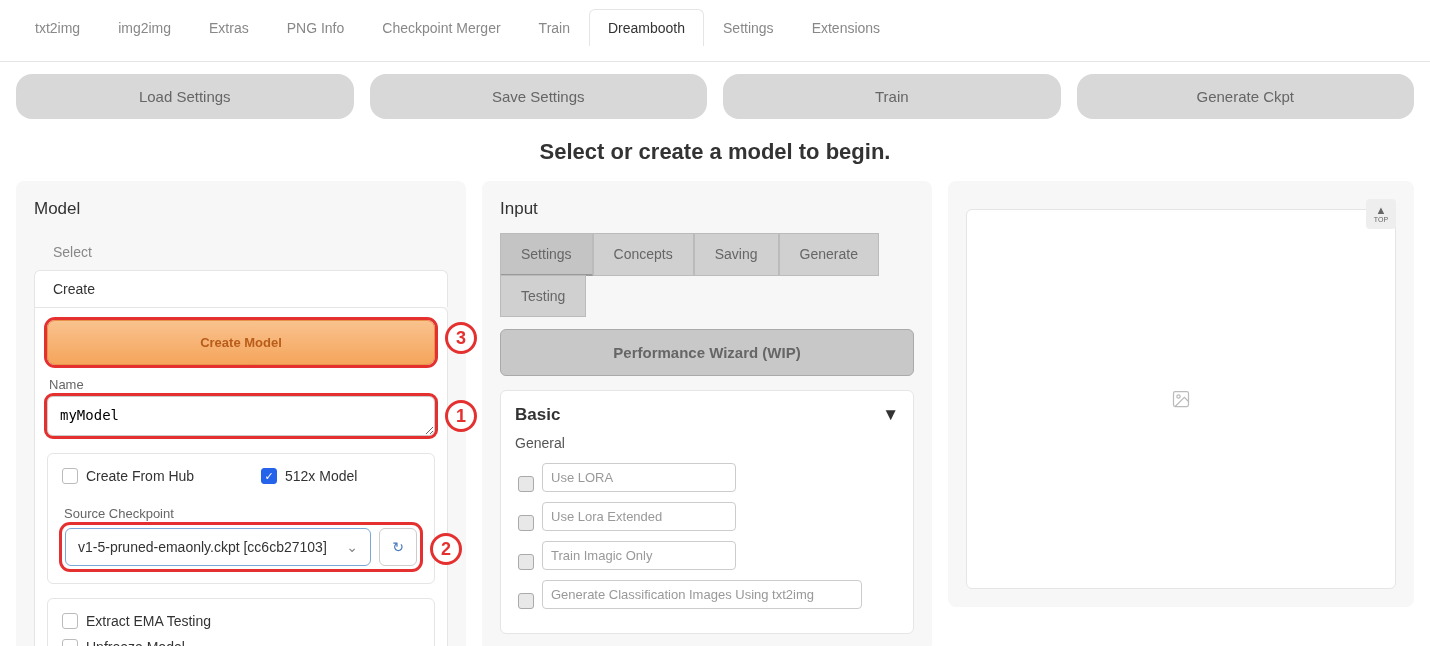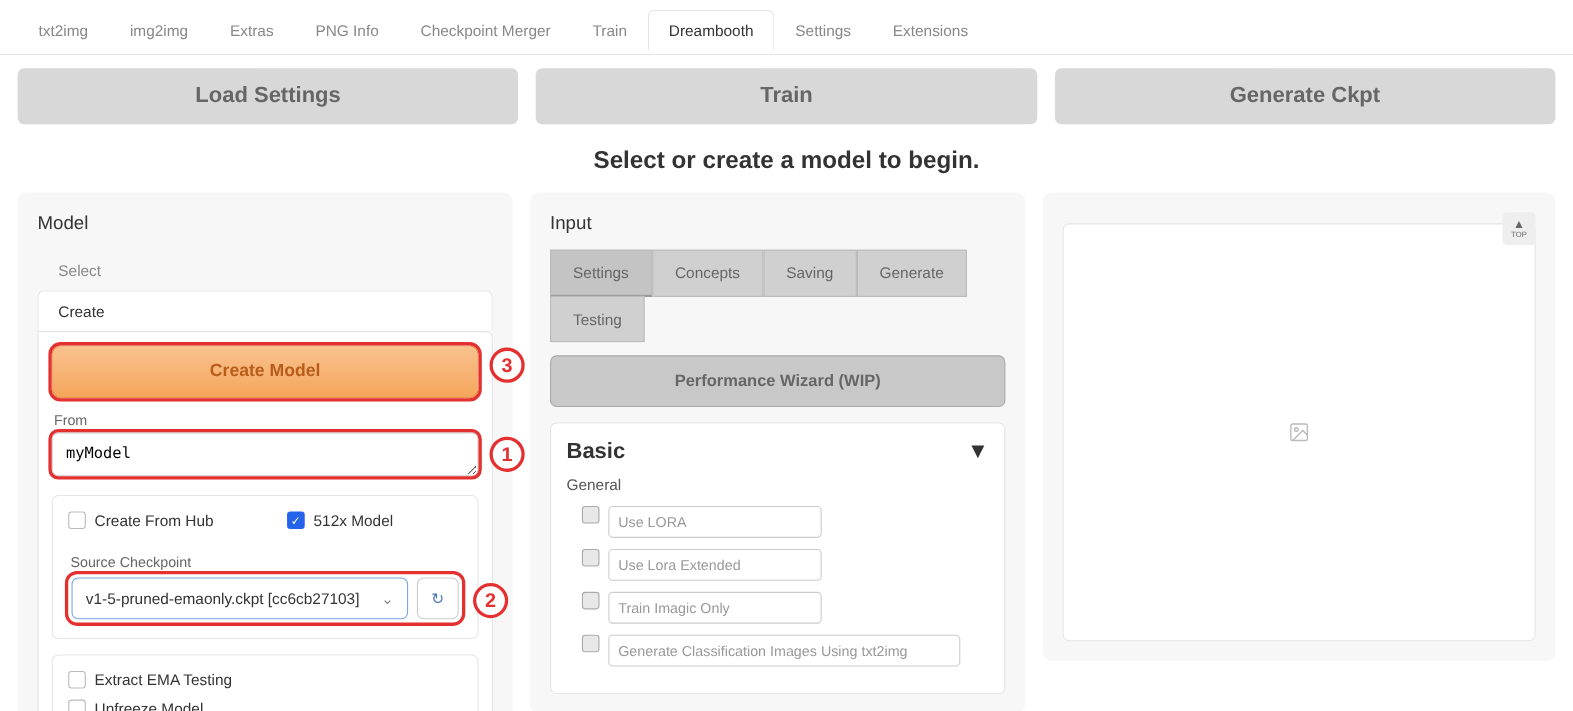--- a/index.html
+++ b/index.html
@@ -1,51 +1,51 @@
 <!DOCTYPE html>
 <html><head>
 <meta charset="utf-8">
 <style>
 * { box-sizing: border-box; margin: 0; padding: 0; }
 body { font-family: -apple-system, BlinkMacSystemFont, "Segoe UI", sans-serif; background: #fff; color: #333; font-size: 14px; width: 1430px; }
-.top-tabs { display: flex; gap: 0; padding: 8px 16px 4px 16px; border-bottom: 1px solid #e5e5e5; }
+.top-tabs { display: flex; gap: 0; padding: 8px 16px 16px 16px; border-bottom: 1px solid #e5e5e5; }
 .top-tab { padding: 10px 18px; color: #888; cursor: pointer; border: 1px solid transparent; border-bottom: none; border-radius: 6px 6px 0 0; position: relative; top: 1px; }
 .top-tab.active { color: #333; border-color: #e5e5e5; background: #fff; font-weight: 500; }
 .action-row { display: flex; gap: 16px; padding: 12px 16px; }
-.action-btn { flex: 1; padding: 14px; background: #d8d8d8; border: none; border-radius: 6px; font-size: 20px; font-weight: 700; color: #666; cursor: pointer; }
+.action-btn { flex: 1; padding: 14px; background: #d8d8d8; border: none; border-radius: 16px; font-size: 15px; font-weight: 400; color: #666; cursor: pointer; }
 .heading { text-align: center; font-size: 22px; color: #333; padding: 8px 0 16px 0; font-weight: 600; }
 .columns { display: flex; gap: 16px; padding: 0 16px 16px 16px; align-items: flex-start; }
 .panel { background: #f7f7f8; border-radius: 8px; padding: 18px; }
 .panel.model { width: 450px; }
 .panel.input { width: 450px; }
 .panel.output { flex: 1; }
 .panel-title { font-size: 17px; font-weight: 500; margin-bottom: 14px; color: #333; }
 .sub-tabs { display: flex; margin-bottom: 0; flex-direction: column; }
 .sub-tab { padding: 10px 18px; color: #888; cursor: pointer; border: 1px solid transparent; border-bottom: none; border-radius: 6px 6px 0 0; background: transparent; }
 .sub-tab.active { background: #fff; color: #333; border-color: #e5e5e5; }
 .sub-content { background: #fff; border: 1px solid #e5e5e5; border-radius: 0 6px 6px 6px; padding: 12px; }
-.create-model-btn { width: 100%; padding: 14px; background: linear-gradient(#f9c28e, #f5a55b); border: 1px solid #e8924a; border-radius: 6px; font-weight: 700; color: #b85c1a; cursor: pointer; font-size: 16px; }
+.create-model-btn { width: 100%; padding: 14px; background: linear-gradient(#f9c28e, #f5a55b); border: 1px solid #e8924a; border-radius: 6px; font-weight: 700; color: #b85c1a; cursor: pointer; font-size: 13px; }
 .highlight-red { outline: 3px solid #e53030; outline-offset: 0; border-radius: 8px; }
 .label-small { font-size: 13px; color: #666; margin: 12px 0 4px 2px; display: block; }
 .text-input { width: 100%; padding: 10px 12px; border: 1px solid #ccc; border-radius: 6px; font-size: 14px; resize: both; min-height: 40px; }
 .block { background: #fff; border: 1px solid #e5e5e5; border-radius: 6px; padding: 14px; margin-top: 14px; }
 .check-row { display: flex; align-items: center; gap: 8px; margin-bottom: 10px; }
 .checkbox { width: 16px; height: 16px; border: 1.5px solid #bbb; border-radius: 3px; display: inline-flex; align-items: center; justify-content: center; }
 .checkbox.checked { background: #2563eb; border-color: #2563eb; color: #fff; font-size: 11px; }
 .select-row { display: flex; gap: 8px; align-items: center; }
 .select-box { flex: 1; padding: 10px 12px; border: 1.5px solid #7ba7d9; border-radius: 6px; background: #fff; display: flex; justify-content: space-between; align-items: center; cursor: pointer; }
 .refresh-btn { width: 38px; height: 38px; border: 1px solid #ccc; border-radius: 6px; background: #fff; display: flex; align-items: center; justify-content: center; cursor: pointer; color: #4a7ab8; }
 .input-tabs { display: flex; flex-wrap: wrap; gap: 0; margin-bottom: 12px; }
 .input-tab { padding: 12px 20px; background: #d0d0d0; border: 1px solid #bbb; color: #666; cursor: pointer; font-size: 14px; }
 .input-tab.active { background: #c4c4c4; border-bottom: 2px solid #999; }
 .perf-btn { width: 100%; padding: 14px; background: #c8c8c8; border: 1px solid #aaa; border-radius: 6px; color: #666; font-weight: 600; cursor: pointer; font-size: 15px; }
 .accordion { background: #fff; border: 1px solid #e5e5e5; border-radius: 6px; padding: 14px; margin-top: 14px; }
-.accordion-head { display: flex; justify-content: space-between; align-items: center; font-weight: 600; font-size: 20px; margin-bottom: 10px; }
+.accordion-head { display: flex; justify-content: space-between; align-items: center; font-weight: 600; font-size: 17px; margin-bottom: 10px; }
 .section-label { font-size: 14px; color: #555; margin-bottom: 12px; }
-.opt-row { display: flex; align-items: flex-start; gap: 8px; margin: 10px 0 10px 14px; }
+.opt-row { display: flex; align-items: flex-end; gap: 8px; margin: 10px 0 10px 3px; }
 .opt-check { width: 16px; height: 16px; border: 1.5px solid #aaa; border-radius: 3px; background: #e8e8e8; }
 .opt-field { padding: 6px 8px; border: 1px solid #ccc; border-radius: 4px; color: #999; font-size: 13px; background: #fff; flex:1; max-width:320px;}
 .output-body { background: #fff; border: 1px solid #e5e5e5; border-radius: 6px; min-height: 380px; display: flex; align-items: center; justify-content: center; margin-top: 10px; color: #bbb; }
 .top-btn { position: absolute; right: 18px; top: 18px; width: 30px; height: 30px; background: #eee; border-radius: 4px; display: flex; flex-direction: column; align-items: center; justify-content: center; font-size: 7px; color: #666; }
 .panel.output { position: relative; }
 .anno { position: absolute; width: 32px; height: 32px; border: 3px solid #e53030; border-radius: 50%; display: flex; align-items: center; justify-content: center; color: #e53030; font-weight: 700; font-size: 18px; background: #fff; }
 .rel { position: relative; }
 .two-col { display:flex; gap: 40px; }
 .two-col > div { flex:1; }
 </style>
@@ -59,40 +59,41 @@
   <div class="top-tab">PNG Info</div>
   <div class="top-tab">Checkpoint Merger</div>
   <div class="top-tab">Train</div>
   <div class="top-tab active">Dreambooth</div>
   <div class="top-tab">Settings</div>
   <div class="top-tab">Extensions</div>
 </div>
 
 <div class="action-row">
   <button class="action-btn">Load Settings</button>
+  <button class="action-btn">Save Settings</button>
   <button class="action-btn">Train</button>
   <button class="action-btn">Generate Ckpt</button>
 </div>
 
 <div class="heading">Select or create a model to begin.</div>
 
 <div class="columns">
 
   <div class="panel model">
     <div class="panel-title">Model</div>
     <div class="sub-tabs">
       <div class="sub-tab">Select</div>
       <div class="sub-tab active">Create</div>
     </div>
     <div class="sub-content">
       <div class="rel">
         <button class="create-model-btn highlight-red">Create Model</button>
         <div class="anno" style="right:-42px; top:2px;">3</div>
       </div>
-      <label class="label-small">From</label>
+      <label class="label-small">Name</label>
       <div class="rel">
         <textarea class="text-input highlight-red" rows="1" style="">myModel</textarea>
         <div class="anno" style="right:-42px; top:4px;">1</div>
       </div>
 
       <div class="block">
         <div class="two-col">
           <div class="check-row">
             <span class="checkbox"></span>
             <span>Create From Hub</span>

